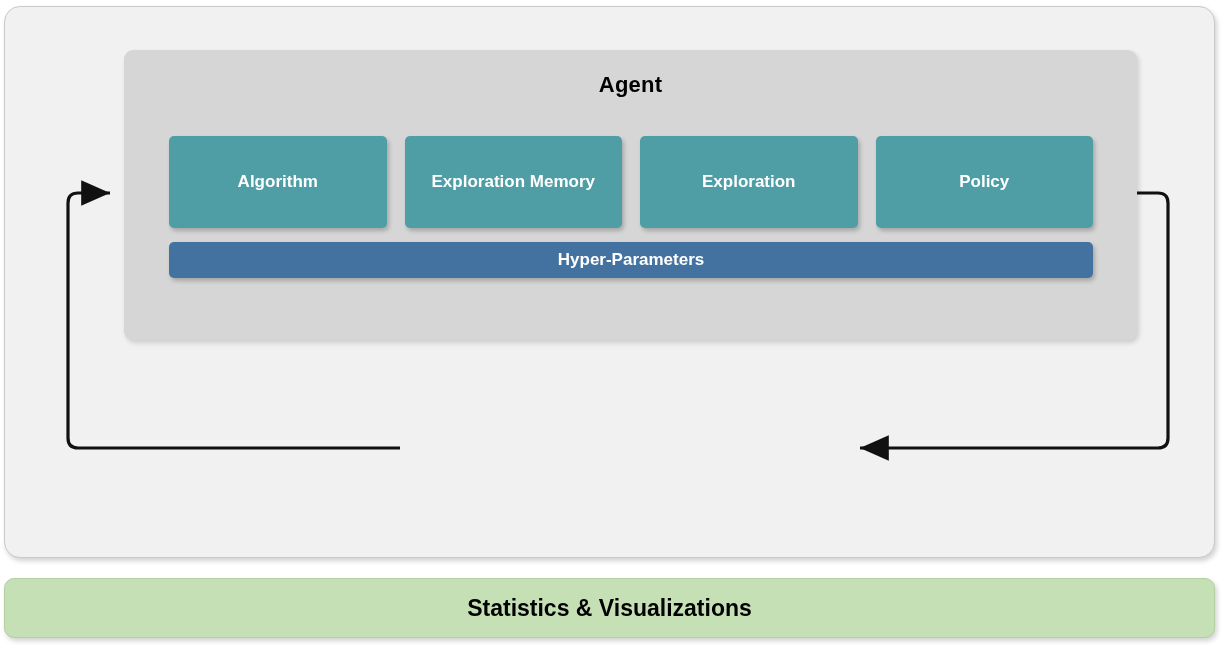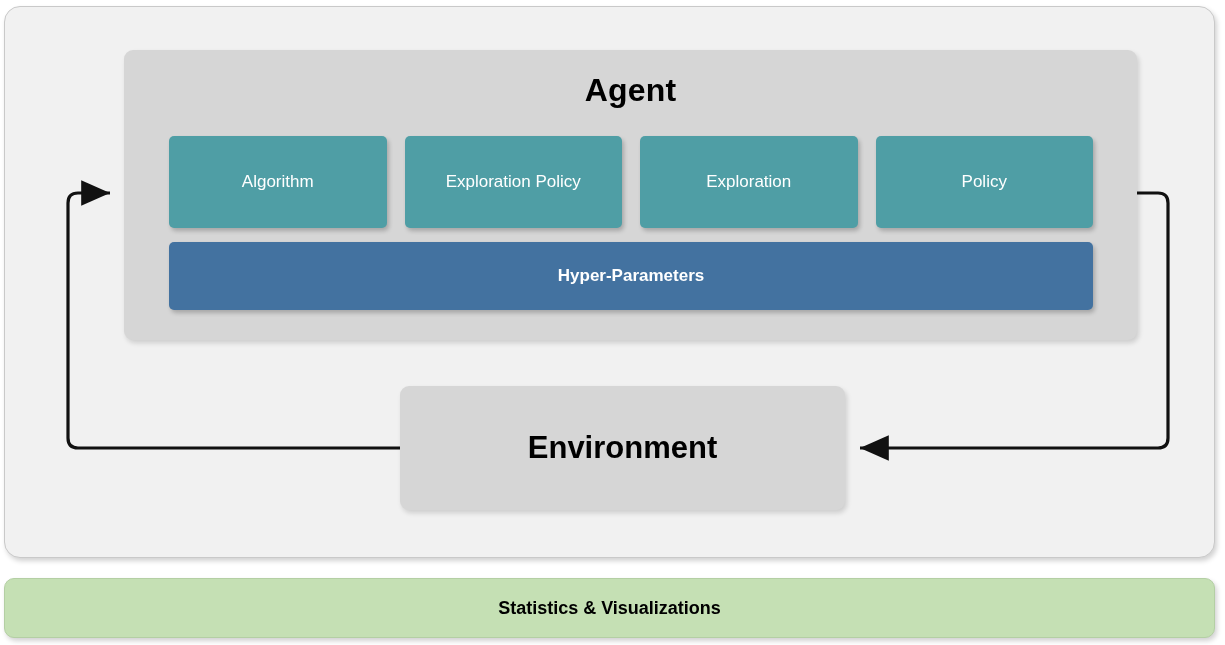--- a/index.html
+++ b/index.html
@@ -44,21 +44,21 @@
     background: #D6D6D6;
     border-radius: 9px;
     box-shadow: 2px 3px 5px rgba(0,0,0,0.15);
   }
   .agent-title {
     position: absolute;
     left: 0;
     top: 22px;
     width: 100%;
     text-align: center;
-    font-size: 32px;
+    font-size: 22px;
     font-weight: bold;
     color: #000000;
     letter-spacing: 0.2px;
   }
 
   
   .component-row {
     position: absolute;
     left: 45px;
     top: 86px;
@@ -69,34 +69,34 @@
   }
   .component-box {
     flex: 1 1 0;
     background: #4F9EA5;
     border-radius: 5px;
     display: flex;
     align-items: center;
     justify-content: center;
     color: #FFFFFF;
     font-size: 17px;
-    font-weight: normal;
+    font-weight: bold;
     box-shadow: 2px 3px 4px rgba(0,0,0,0.22);
     text-align: right;
     padding: 0 4px;
     box-sizing: border-box;
   }
 
   
   .hyper-bar {
     position: absolute;
     left: 45px;
     top: 192px;
     width: 924px;
-    height: 68px;
+    height: 36px;
     background: #4372A0;
     border-radius: 5px;
     display: flex;
     align-items: center;
     justify-content: center;
     color: #FFFFFF;
     font-size: 17px;
     font-weight: bold;
     box-shadow: 2px 3px 4px rgba(0,0,0,0.22);
   }
@@ -141,21 +141,21 @@
     background: #C5E0B4;
     border: 1px solid #B4CFA4;
     border-radius: 10px;
     box-sizing: border-box;
     box-shadow: 2px 3px 5px rgba(0,0,0,0.18);
     display: flex;
     align-items: center;
     justify-content: center;
   }
   .stats-label {
-    font-size: 18px;
+    font-size: 23px;
     font-weight: bold;
     color: #000000;
   }
 </style>
 </head>
 <body>
 
 <div id="canvas">
 
   <div class="outer-panel"></div>
@@ -173,29 +173,26 @@
     <path d="M 400,448 L 78,448 Q 68,448 68,438 L 68,203 Q 68,193 78,193 L 110,193" fill="none" stroke="#111111" stroke-width="3.2" marker-end="url(#arrowRight)"></path>
 
     <path d="M 1137,193 L 1158,193 Q 1168,193 1168,203 L 1168,438 Q 1168,448 1158,448 L 860,448" fill="none" stroke="#111111" stroke-width="3.2" marker-end="url(#arrowLeftEnd)"></path>
   </svg>
 
   <div class="agent-panel">
     <div class="agent-title">Agent</div>
 
     <div class="component-row">
       <div class="component-box">Algorithm</div>
-      <div class="component-box">Exploration Policy</div>
+      <div class="component-box">Exploration Memory</div>
       <div class="component-box">Exploration</div>
       <div class="component-box">Policy</div>
     </div>
 
     <div class="hyper-bar">Hyper-Parameters</div>
   </div>
 
-  <div class="environment-panel">
-    <div class="environment-title">Environment</div>
-  </div>
 
   <div class="stats-bar">
     <div class="stats-label">Statistics &amp; Visualizations</div>
   </div>
 
 </div>
 
 </body></html>

